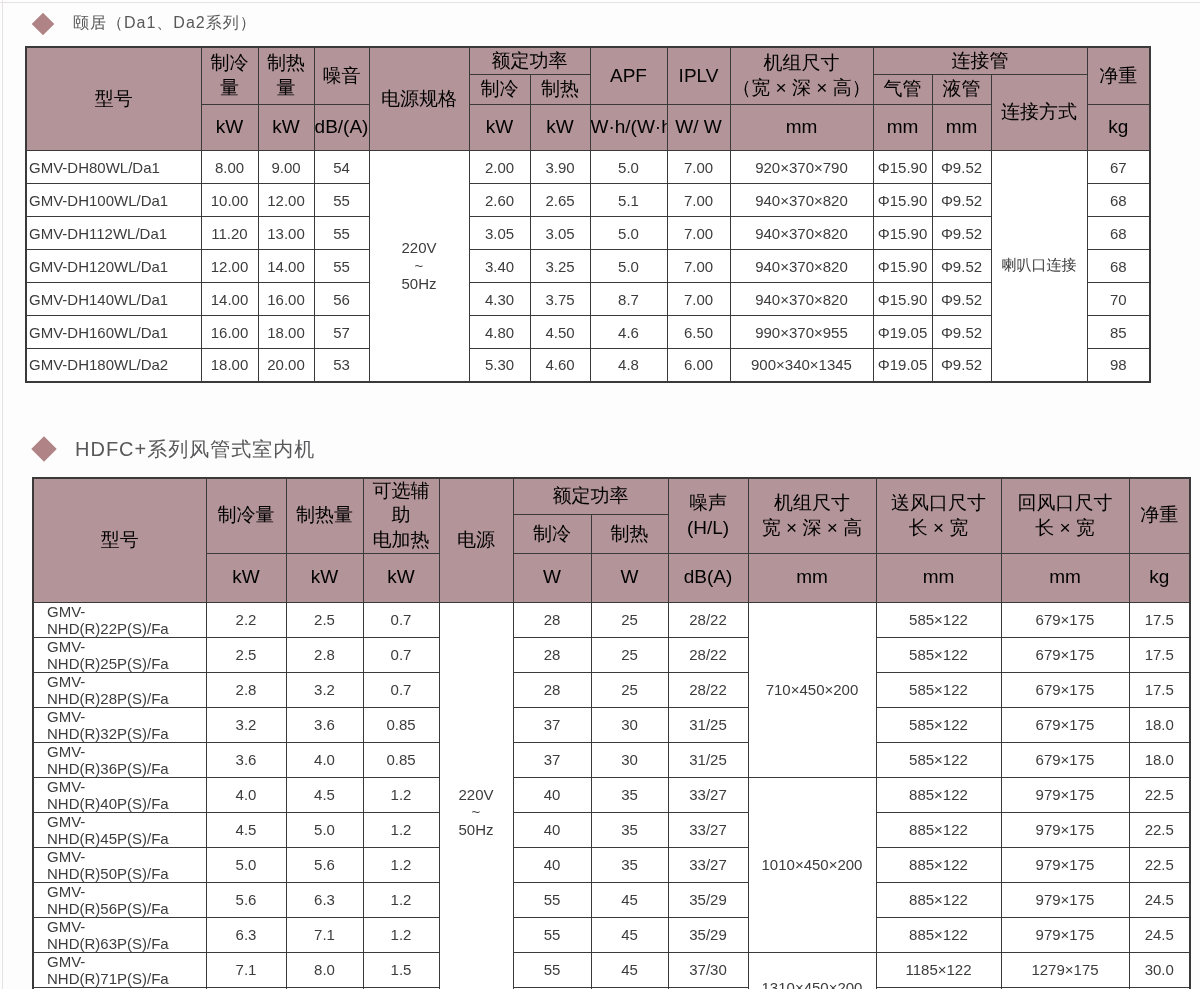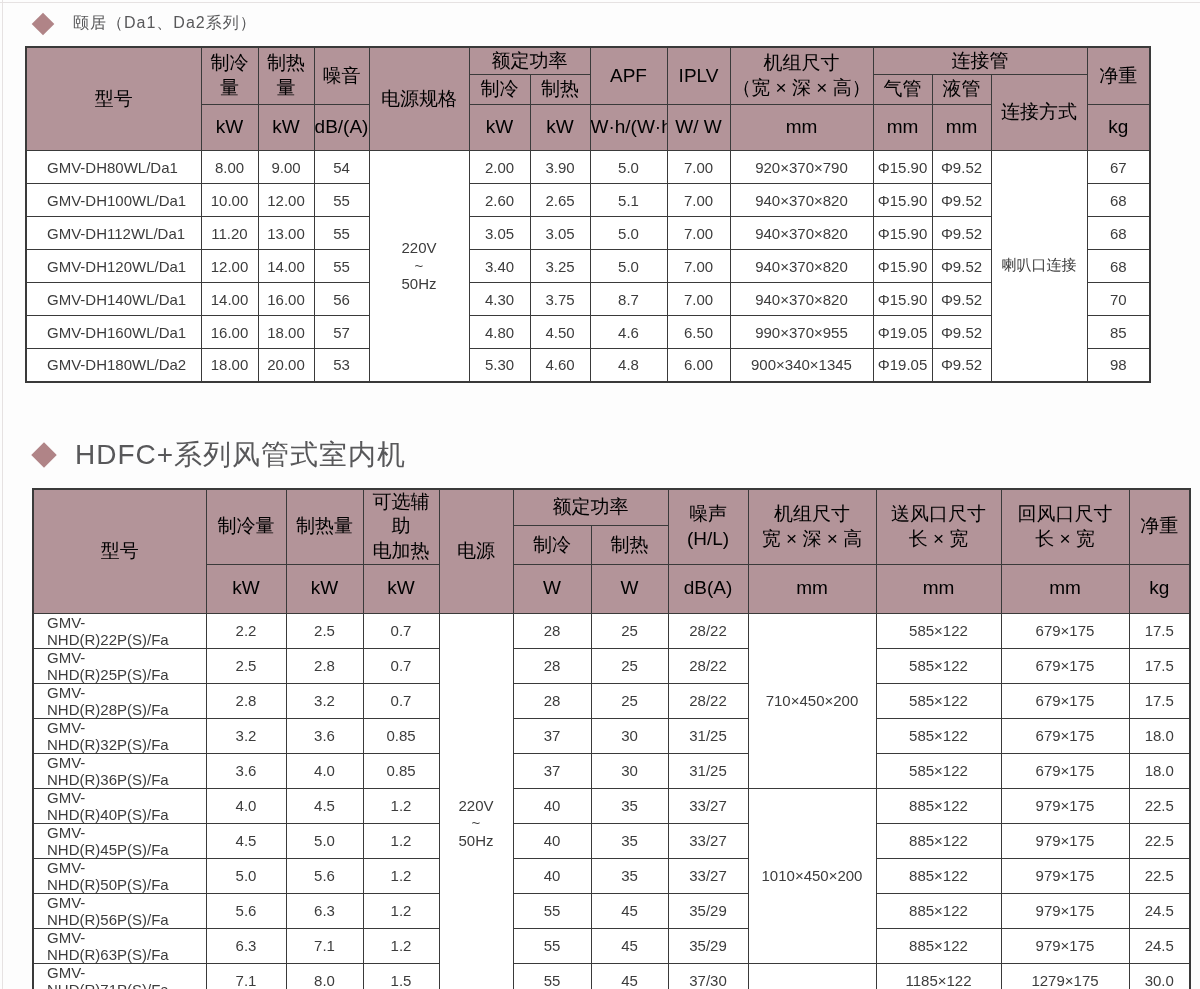--- a/index.html
+++ b/index.html
@@ -24,21 +24,21 @@
   }
   .sec-title h2 {
     margin: 0;
     font-weight: 400;
     color: #58585a;
     letter-spacing: 1px;
   }
   #title1 { margin: 13px 0 12px 35px; }
   #title1 h2 { font-size: 16px; }
   #title2 { margin: 53px 0 14px 35px; }
-  #title2 h2 { font-size: 28px; }
+  #title2 h2 { font-size: 20px; }
   #title2 .diamond { width: 18px; height: 18px; }
 
   table {
     border-collapse: collapse;
     table-layout: fixed;
     border: 2px solid #3a3a3a;
   }
   #t1 { width: 1124px; margin-left: 25px; }
   #t2 { width: 1157px; margin-left: 32px; }
   th, td {
@@ -61,21 +61,21 @@
     color: #3c3c3c;
   }
   #t1 thead tr.hr-a th { height: 26px; }
   #t1 thead tr.hr-b th { height: 29px; }
   #t1 thead tr.hr-c th { height: 45px; }
   #t1 tbody tr { height: 33px; }
   #t2 thead tr.hr-a th { height: 27px; }
   #t2 thead tr.hr-b th { height: 28px; }
   #t2 thead tr.hr-c th { height: 48px; }
   #t2 tbody tr { height: 34px; }
-  td.model { text-align: left; padding-left: 20px; }
+  td.model { text-align: left; padding-left: 2px; }
   #t2 td.model { padding-left: 13px; }
   td.multiline div { line-height: 1.18; }
 </style>
 </head>
 <body>
 
 <div class="frame-top"></div>
 <div class="frame-left"></div>
 
 <div>

